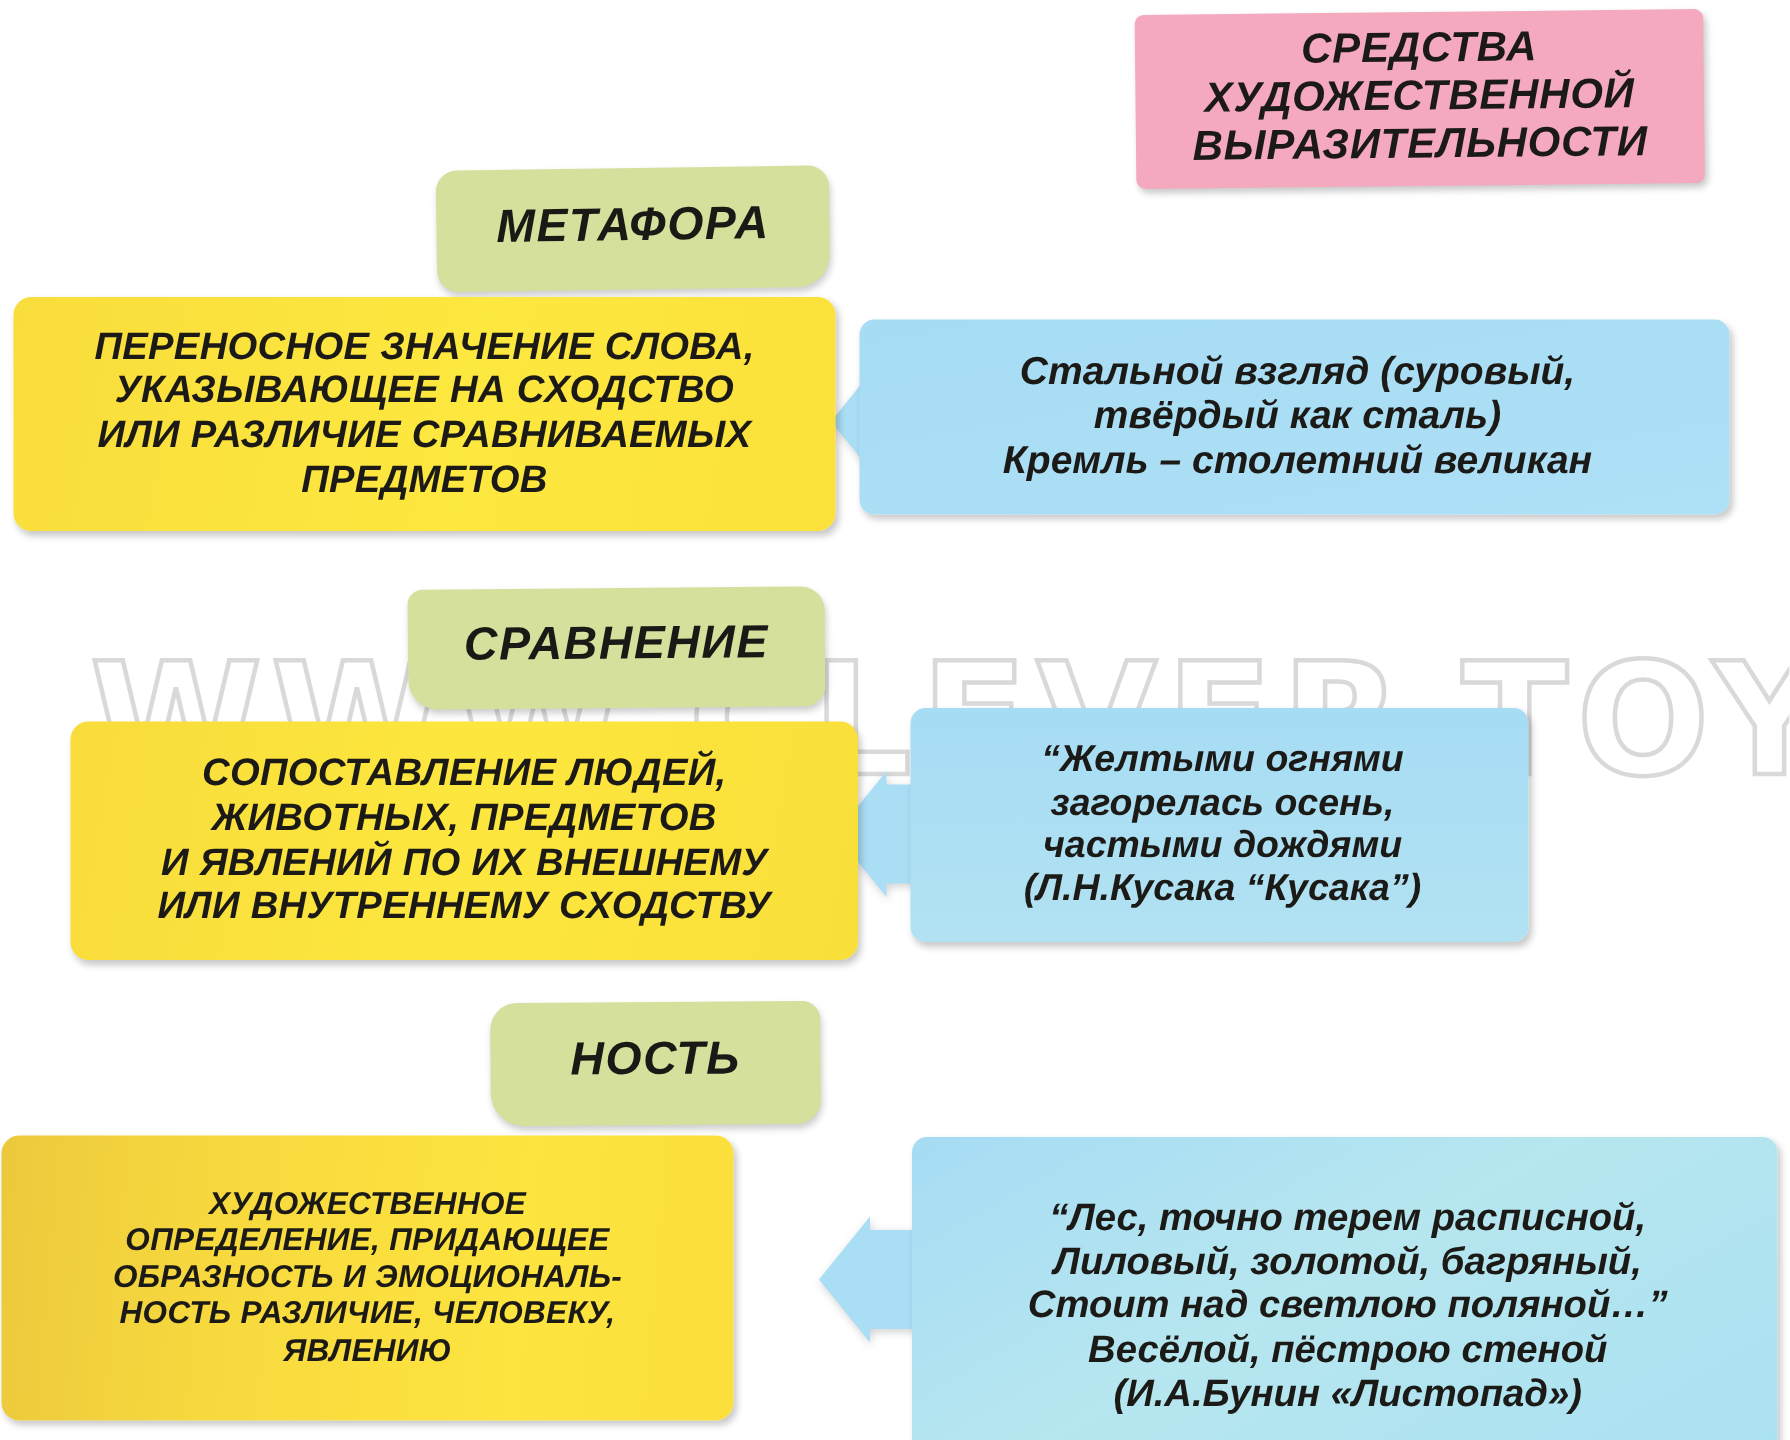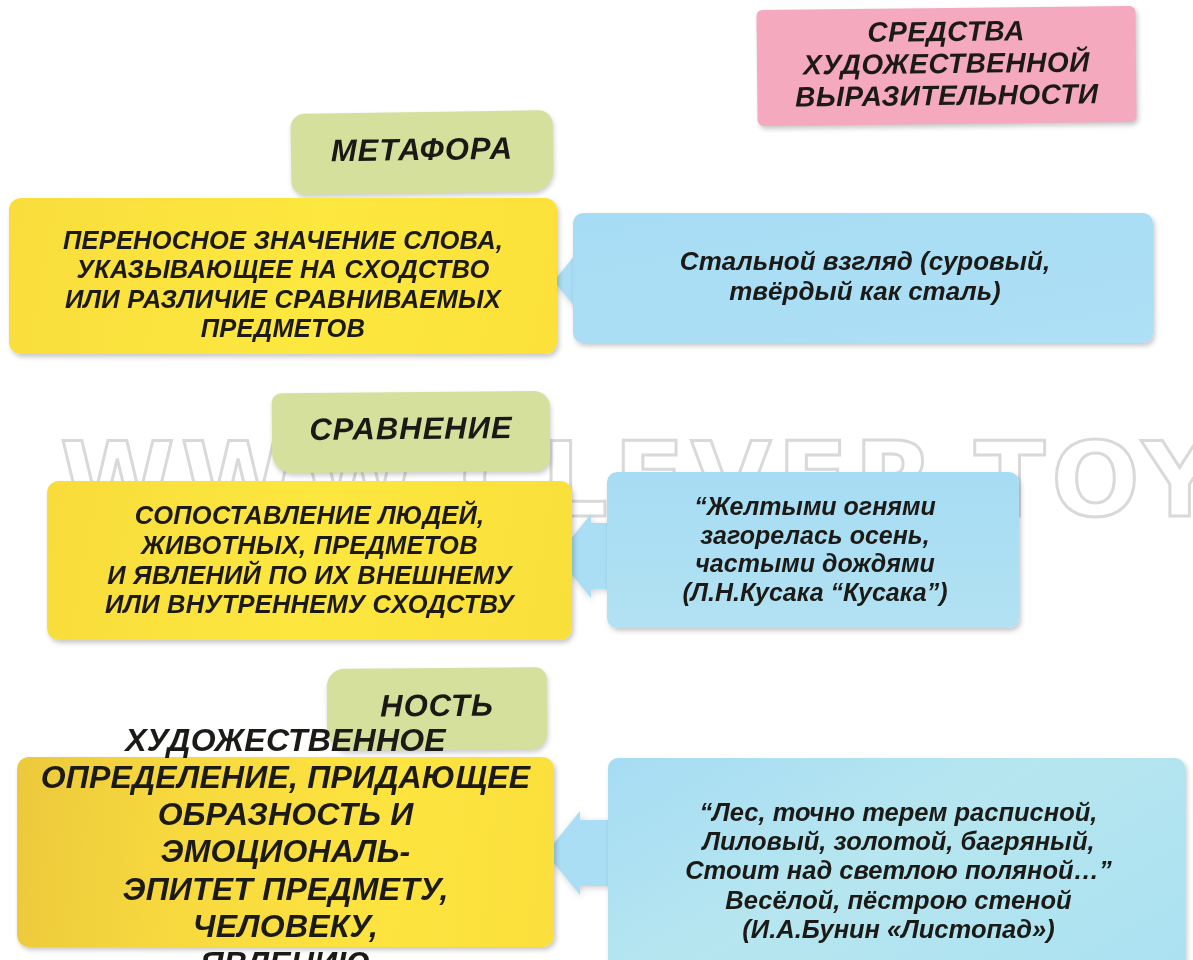--- a/index.html
+++ b/index.html
@@ -131,39 +131,40 @@
       <span class="lines">СРЕДСТВА</span>
       <span class="lines">ХУДОЖЕСТВЕННОЙ</span>
       <span class="lines">ВЫРАЗИТЕЛЬНОСТИ</span>
     </div>
   </div>
 
   <div class="card banner wave-a" style="left:291px; top:112px; width:262px; height:81px;">
     <span>МЕТАФОРА</span>
   </div>
 
-  <div class="card def-card grad-1" style="left:9px; top:198px; width:548px; height:156px;align-items:flex-end;">
+  <div class="card def-card grad-1" style="left:9px; top:198px; width:548px; height:156px;">
     <div>
       <span class="lines">ПЕРЕНОСНОЕ ЗНАЧЕНИЕ СЛОВА,</span>
       <span class="lines">УКАЗЫВАЮЩЕЕ НА СХОДСТВО</span>
       <span class="lines">ИЛИ РАЗЛИЧИЕ СРАВНИВАЕМЫХ</span>
       <span class="lines">ПРЕДМЕТОВ</span>
     </div>
   </div>
 
   <div class="arrow-tab" style="left:548px; top:238px;">
     <svg viewBox="0 0 72 86" xmlns="http://www.w3.org/2000/svg">
       <path d="M72 10 L40 10 L40 1 L6 43 L40 85 L40 76 L72 76 Z" fill="#a9def5"></path>
     </svg>
   </div>
 
   <div class="card ex-card grad-1" style="left:573px; top:213px; width:580px; height:130px;">
     <div>
       <span class="lines">Стальной взгляд (суровый,</span>
       <span class="lines">твёрдый как сталь)</span>
+      <span class="lines">Кремль – столетний великан</span>
     </div>
   </div>
 
   <div class="card banner wave-b" style="left:272px; top:392px; width:278px; height:80px;">
     <span>СРАВНЕНИЕ</span>
   </div>
 
   <div class="card def-card grad-2" style="left:47px; top:481px; width:525px; height:159px;">
     <div>
       <span class="lines">СОПОСТАВЛЕНИЕ ЛЮДЕЙ,</span>
@@ -185,26 +186,26 @@
       <span class="lines">загорелась осень,</span>
       <span class="lines">частыми дождями</span>
       <span class="lines">(Л.Н.Кусака “Кусака”)</span>
     </div>
   </div>
 
   <div class="card banner wave-c" style="left:327px; top:668px; width:220px; height:82px;">
     <span>НОСТЬ</span>
   </div>
 
-  <div class="card def-card grad-3" style="left:17px; top:757px; width:537px; height:190px; font-size:32px;">
+  <div class="card def-card grad-3" style="left:1px; top:757px; width:488px; height:190px; font-size:21px;">
     <div>
       <span class="lines">ХУДОЖЕСТВЕННОЕ</span>
       <span class="lines">ОПРЕДЕЛЕНИЕ, ПРИДАЮЩЕЕ</span>
       <span class="lines">ОБРАЗНОСТЬ И ЭМОЦИОНАЛЬ-</span>
-      <span class="lines">ЭПИТЕТ ПРЕДМЕТУ, ЧЕЛОВЕКУ,</span>
+      <span class="lines">НОСТЬ РАЗЛИЧИЕ, ЧЕЛОВЕКУ,</span>
       <span class="lines">ЯВЛЕНИЮ</span>
     </div>
   </div>
 
   <div class="arrow-tab" style="left:540px; top:810px;">
     <svg viewBox="0 0 72 86" xmlns="http://www.w3.org/2000/svg">
       <path d="M72 10 L40 10 L40 1 L6 43 L40 85 L40 76 L72 76 Z" fill="#a9def5"></path>
     </svg>
   </div>
 

